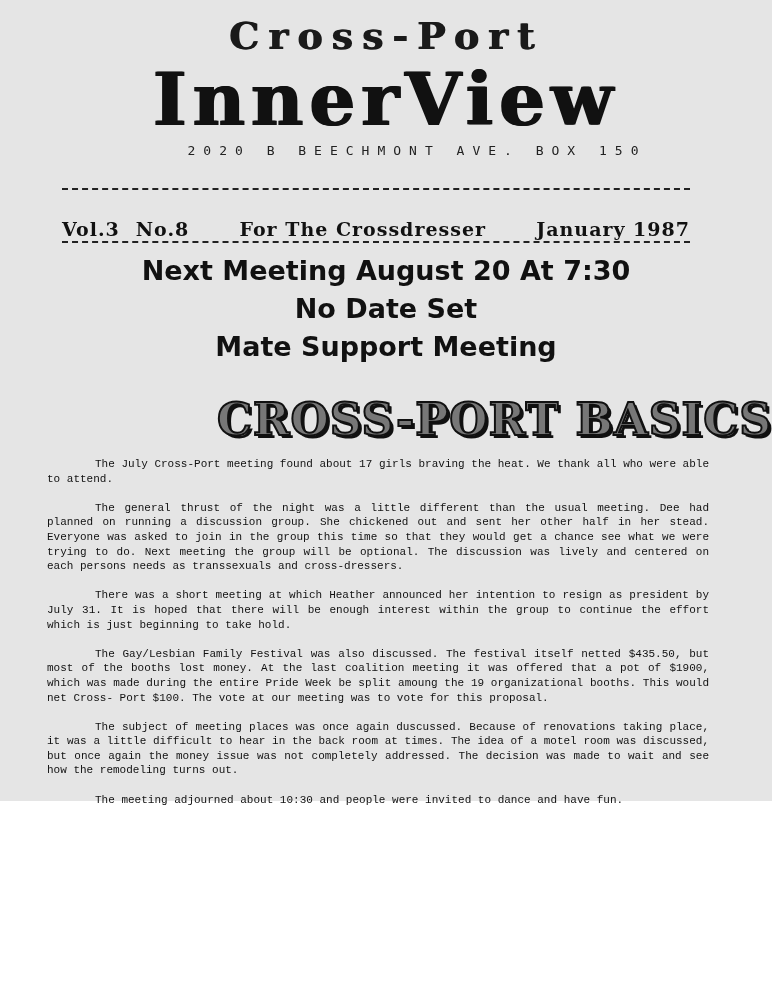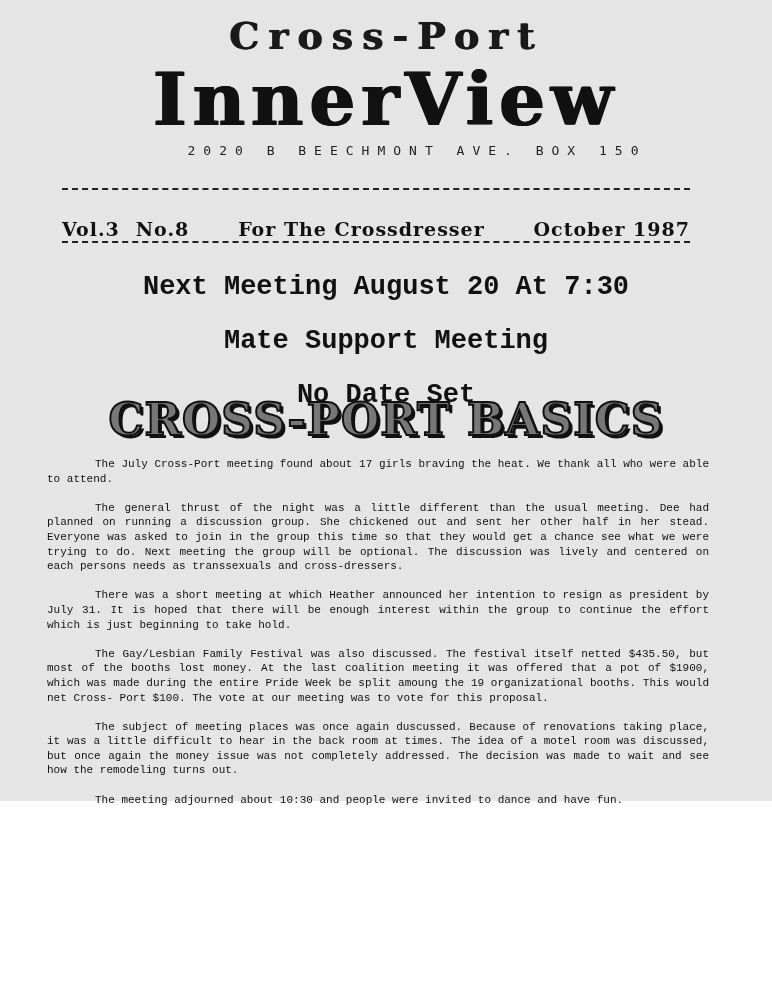--- a/index.html
+++ b/index.html
@@ -90,28 +90,28 @@
     position: absolute;
     left: 0; width: 772px;
     top: 252px;
     text-align: center;
     font-family: "DejaVu Sans", sans-serif;
     font-weight: bold;
     font-size: 27px;
     line-height: 38px;
     color: #111;
   }
-  .headlines div { margin: 16px; font-family: Liberation Mono, monospace; }
+  .headlines div { margin: 0; }
 
   
   .section-title {
     position: absolute;
     left: 0; width: 772px;
     top: 394px;
-    text-align: center;
+    text-align: right;
     font-family: "DejaVu Serif", serif;
     font-weight: bold;
     font-size: 44px;
     letter-spacing: 1px;
     line-height: 52px;
     color: #777;
     -webkit-text-stroke: 2px #111;
     text-shadow: 3px 3px 0 #111;
   }
 
@@ -143,29 +143,29 @@
   <div class="address l1">2020 B BEECHMONT AVE. BOX 150</div>
 
   <div class="dashrule r1"></div>
 
   <div class="issue-bar">
     <div class="grp">
       <span>Vol.3</span>
       <span>No.8</span>
     </div>
     <span>For The Crossdresser</span>
-    <span>October 1987</span>
+    <span>January 1987</span>
   </div>
 
   <div class="dashrule r2"></div>
 
   <div class="headlines">
     <div>Next Meeting August 20 At 7:30</div>
+    <div>No Date Set</div>
     <div>Mate Support Meeting</div>
-    <div>No Date Set</div>
   </div>
 
   <div class="section-title">CROSS-PORT BASICS</div>
 
   <div class="article">
     <p>The July Cross-Port meeting found about 17 girls braving the heat. We thank all who were able to attend.</p>
     <p>The general thrust of the night was a little different than the usual meeting. Dee had planned on running a discussion group. She chickened out and sent her other half in her stead. Everyone was asked to join in the group this time so that they would get a chance see what we were trying to do. Next meeting the group will be optional. The discussion was lively and centered on each persons needs as transsexuals and cross-dressers.</p>
     <p>There was a short meeting at which Heather announced her intention to resign as president by July 31. It is hoped that there will be enough interest within the group to continue the effort which is just beginning to take hold.</p>
     <p>The Gay/Lesbian Family Festival was also discussed. The festival itself netted $435.50, but most of the booths lost money. At the last coalition meeting it was offered that a pot of $1900, which was made during the entire Pride Week be split amoung the 19 organizational booths. This would net Cross- Port $100. The vote at our meeting was to vote for this proposal.</p>
     <p>The subject of meeting places was once again duscussed. Because of renovations taking place, it was a little difficult to hear in the back room at times. The idea of a motel room was discussed, but once again the money issue was not completely addressed. The decision was made to wait and see how the remodeling turns out.</p>

